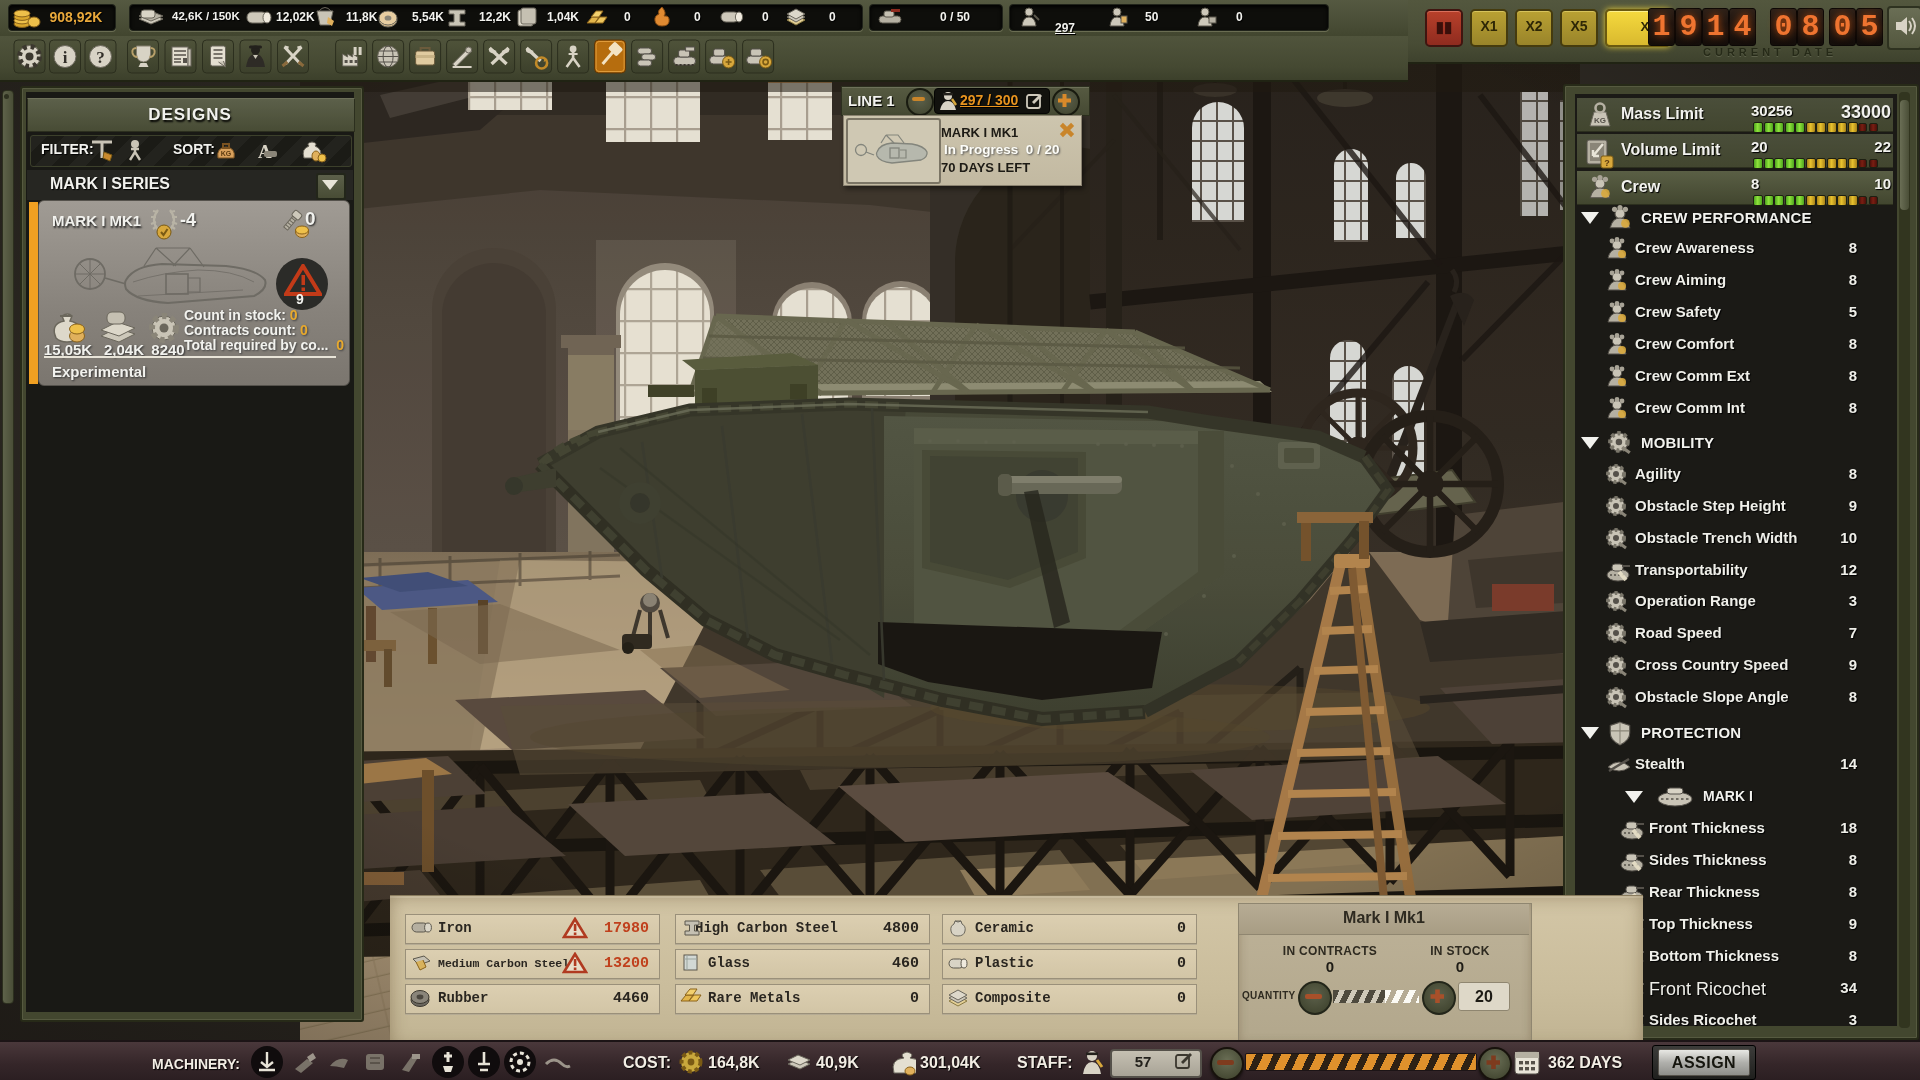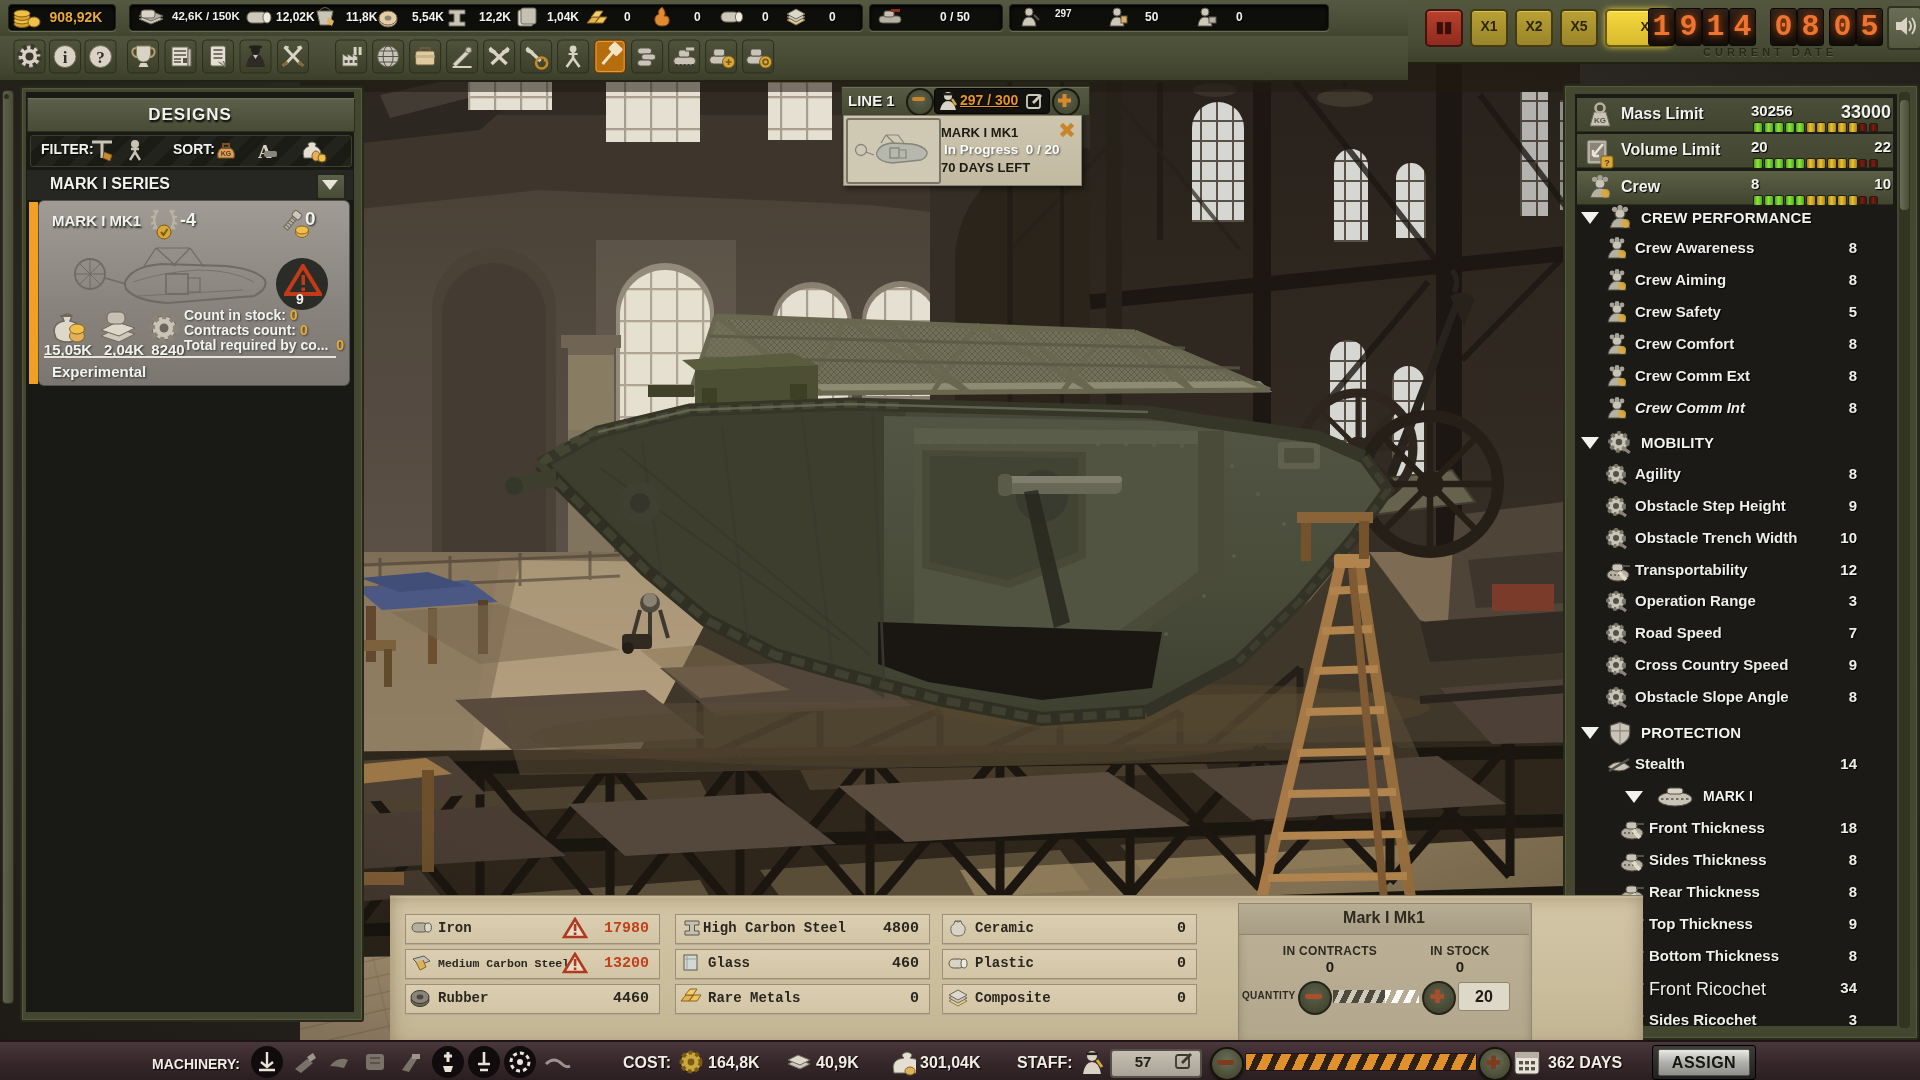--- a/index.html
+++ b/index.html
@@ -485,21 +485,21 @@
             <path d="M1 19 Q2 10 8 10 Q14 10 15 19 Z"></path>
             <rect x="12" y="9" width="6" height="7" fill="#e0b05c"></rect>
           </g>
         <g transform="translate(188,3)">
             <circle cx="8" cy="5" r="4"></circle>
             <path d="M1 19 Q2 10 8 10 Q14 10 15 19 Z"></path>
             <rect x="12" y="10" width="7" height="6" fill="#b6b1a3"></rect>
           </g>
       </g>
     </svg>
-    <div class="wtxt abs" style="left:1055px;top:8px;width:50px;font-size:10px;text-shadow:1px 1px 1px #000;">297</div>
+    <div class="wtxt abs" style="left:1055px;top:21px;width:50px;font-size:12px;text-shadow:1px 1px 1px #000;text-decoration:underline;">297</div>
     <div class="wtxt abs" style="left:1145px;top:10px;width:50px;font-size:12px;text-shadow:1px 1px 1px #000;">50</div>
     <div class="wtxt abs" style="left:1236px;top:10px;width:50px;font-size:12px;text-shadow:1px 1px 1px #000;">0</div>
   </div>
 
   <div id="toolbar" class="abs" style="left:0;top:36px;width:1408px;height:44px;background:linear-gradient(180deg,#50543c,#454932 70%,#3c402b);border-bottom:2px solid #202313;">
     <svg width="1408" height="44" viewBox="0 0 1408 44">
       <defs>
         <linearGradient id="bface" x1="0" y1="0" x2="0" y2="1">
           <stop offset="0" stop-color="#4f533a"></stop>
             <stop offset="1" stop-color="#3c402b"></stop>
@@ -916,21 +916,21 @@
     <div class="abs" style="left:72px;top:283px;font-size:15px;color:#efefe9;font-weight:bold;text-shadow:1px 1px 1px #000;">Crew Comm Ext</div>
     <div class="abs" style="left:254px;top:283px;width:40px;text-align:right;font-size:15px;color:#efefe9;font-weight:bold;text-shadow:1px 1px 1px #000;">8</div>
     <svg class="abs" style="left:42px;top:313px;" width="24" height="24" viewBox="0 0 24 24">
           <circle cx="12" cy="8" r="4.6" fill="#c9c4b6" stroke="#55514a"></circle>
           <path d="M3 21 Q5 12 12 12 Q19 12 21 21 Z" fill="#b5b0a2" stroke="#55514a"></path>
           <circle cx="7" cy="4" r="2.4" fill="#a8a396"></circle>
           <circle cx="17" cy="4" r="2.4" fill="#a8a396"></circle>
           <circle cx="12" cy="2.5" r="2.4" fill="#a8a396"></circle>
           <circle cx="17" cy="17" r="4" fill="#d8a83c" opacity="0.9"></circle>
         </svg>
-    <div class="abs" style="left:72px;top:315px;font-size:15px;color:#efefe9;font-weight:bold;text-shadow:1px 1px 1px #000;font-style:italic;">Crew Comm Int</div>
+    <div class="abs" style="left:72px;top:315px;font-size:15px;color:#efefe9;font-weight:bold;text-shadow:1px 1px 1px #000;">Crew Comm Int</div>
     <div class="abs" style="left:254px;top:315px;width:40px;text-align:right;font-size:15px;color:#efefe9;font-weight:bold;text-shadow:1px 1px 1px #000;">8</div>
     <svg class="abs" style="left:18px;top:353px;" width="20" height="14">
           <polygon points="0,0 18,0 9,12" fill="#f2f2ee"></polygon>
         </svg>
     <svg class="abs" style="left:44px;top:346px;" width="26" height="26" viewBox="0 0 24 24">
           <circle cx="11" cy="11" r="8.5" fill="#c9c4b6" stroke="#55514a"></circle>
           <circle cx="11" cy="11" r="8" fill="none" stroke="#7a766a" stroke-width="4" stroke-dasharray="3 3"></circle>
           <circle cx="11" cy="11" r="3" fill="#55514a"></circle>
           <path d="M14 16 l7 5" stroke="#8a8578" stroke-width="3"></path>
         </svg>
@@ -1134,21 +1134,21 @@
   <div id="materials" class="abs" style="left:390px;top:895px;width:1253px;height:153px;background:linear-gradient(180deg,#d3c6a6,#cabd9c 60%,#c0b392);box-shadow:inset 0 0 18px rgba(90,70,40,0.45), inset 0 2px 0 #e2d7ba;border-top:1px solid #8a7c5e;">
 
     <div class="matrow" style="left:15px;top:18px;"><span class="mtxt" style="left:32px;">Iron</span><span class="mwarn"></span><span class="mvalr">17980</span></div>
     <div class="matrow" style="left:15px;top:53px;"><span class="mtxt" style="left:32px;font-size:11.5px;top:7px;">Medium Carbon Steel</span><span class="mwarn"></span><span class="mvalr">13200</span></div>
     <div class="matrow" style="left:15px;top:88px;">
         <span class="mtxt" style="left:32px;">Rubber</span>
         <span class="mval">4460</span>
       </div>
 
     <div class="matrow" style="left:285px;top:18px;">
-        <span class="mtxt" style="left:27px;">High Carbon Steel</span>
+        <span class="mtxt" style="left:19px;">High Carbon Steel</span>
         <span class="mval">4800</span>
       </div>
     <div class="matrow" style="left:285px;top:53px;">
         <span class="mtxt" style="left:32px;">Glass</span>
         <span class="mval">460</span>
       </div>
     <div class="matrow" style="left:285px;top:88px;">
         <span class="mtxt" style="left:32px;">Rare Metals</span>
         <span class="mval">0</span>
       </div>

